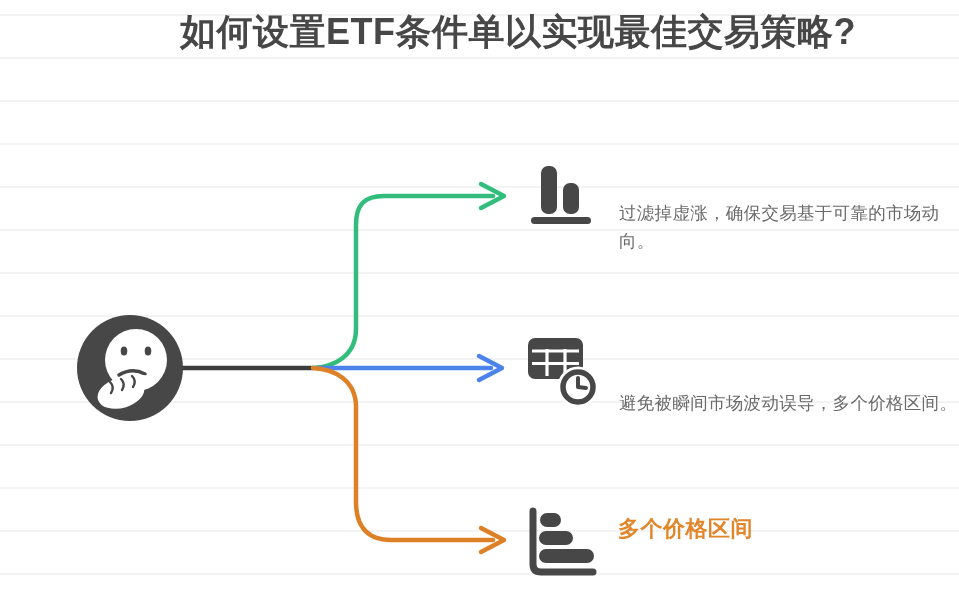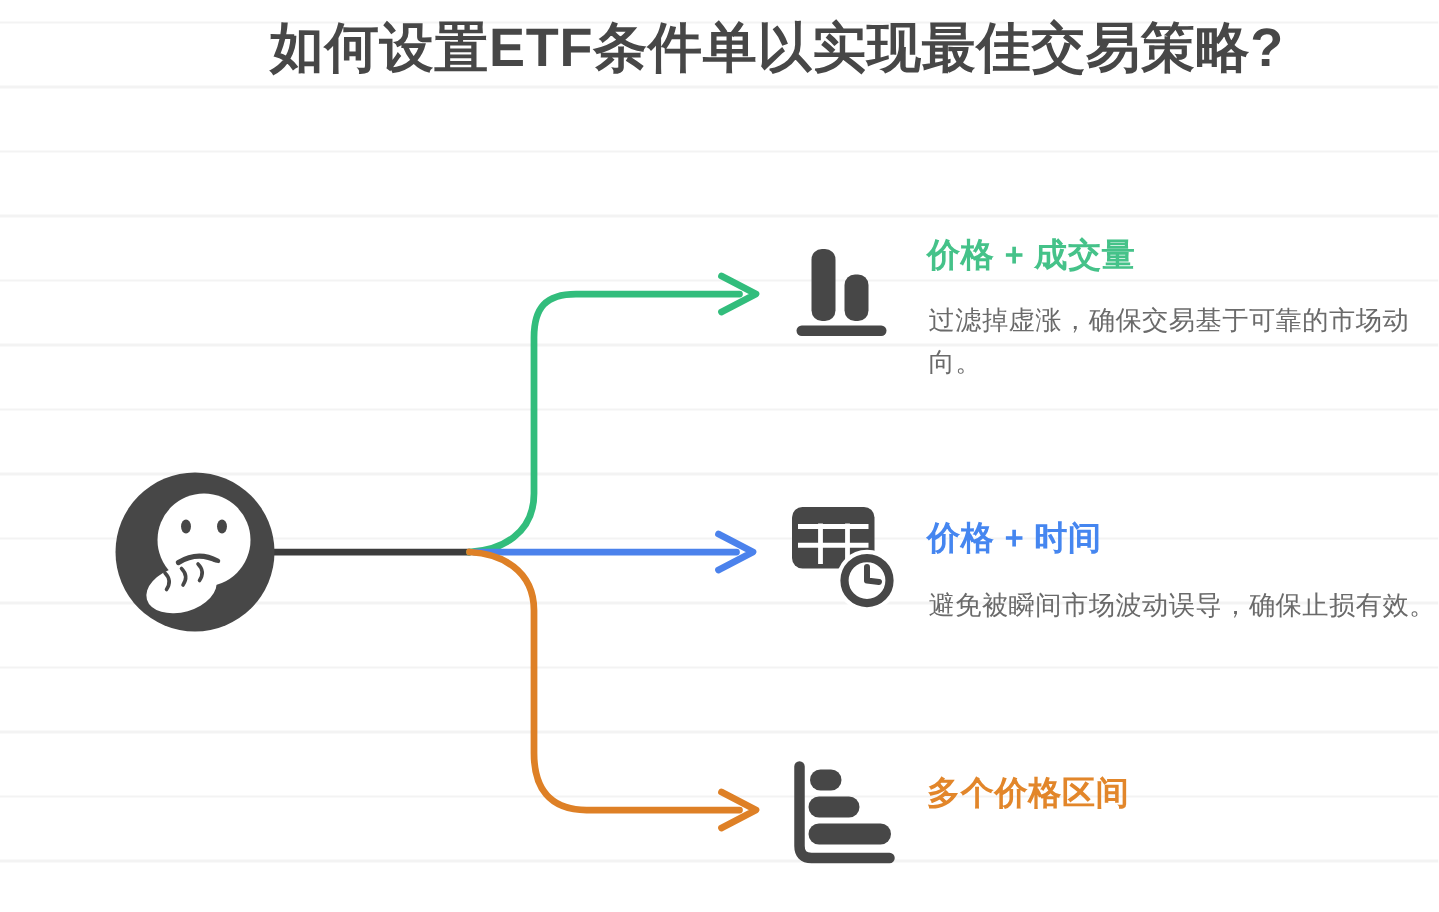--- a/index.html
+++ b/index.html
@@ -84,38 +84,36 @@
     </g>
   </svg>
 
   <svg class="icon-box" style="left:530px;top:162px;" width="62" height="62" viewBox="0 0 62 62">
     <g fill="#474747">
       <rect x="11" y="4" width="16" height="48" rx="7"></rect>
       <rect x="33" y="21" width="16" height="31" rx="7"></rect>
       <rect x="1" y="55" width="60" height="7" rx="3.5"></rect>
     </g>
   </svg>
-  <h2 class="branch-heading h-green">价格 + 成交量</h2>
   <p class="branch-desc prewrap d1">过滤掉虚涨，确保交易基于可靠的市场动
 向。</p>
 
   <svg class="icon-box" style="left:528px;top:337px;" width="72" height="72" viewBox="0 0 72 72">
     <rect x="0" y="1" width="55" height="41" rx="7" fill="#474747"></rect>
     <g stroke="#ffffff" stroke-width="3.2">
       <line x1="4" y1="14" x2="51" y2="14"></line>
       <line x1="4" y1="26.5" x2="51" y2="26.5"></line>
       <line x1="19" y1="12" x2="19" y2="39"></line>
       <line x1="37" y1="12" x2="37" y2="39"></line>
     </g>
     <circle cx="50" cy="50" r="20.5" fill="#ffffff"></circle>
     <circle cx="50" cy="50" r="15" fill="#ffffff" stroke="#474747" stroke-width="5.5"></circle>
     <path d="M50,50 L50,41 M50,50 L58,51" stroke="#474747" stroke-width="4" fill="none" stroke-linecap="round"></path>
   </svg>
-  <h2 class="branch-heading h-blue">价格 + 时间</h2>
-  <p class="branch-desc nowrap d2">避免被瞬间市场波动误导，确保止损有效。</p>
+  <p class="branch-desc nowrap d2">避免被瞬间市场波动误导，多个价格区间。</p>
 
   <svg class="icon-box" style="left:527px;top:506px;" width="70" height="72" viewBox="0 0 70 72">
     <path d="M6,5 L6,58 Q6,66 14,66 L66,66" stroke="#474747" stroke-width="7" fill="none" stroke-linecap="round"></path>
     <g fill="#474747">
       <rect x="13" y="7" width="21" height="14" rx="7"></rect>
       <rect x="12" y="25" width="34" height="14" rx="7"></rect>
       <rect x="12" y="43" width="55" height="14" rx="7"></rect>
     </g>
   </svg>
   <h2 class="branch-heading h-orange">多个价格区间</h2>

